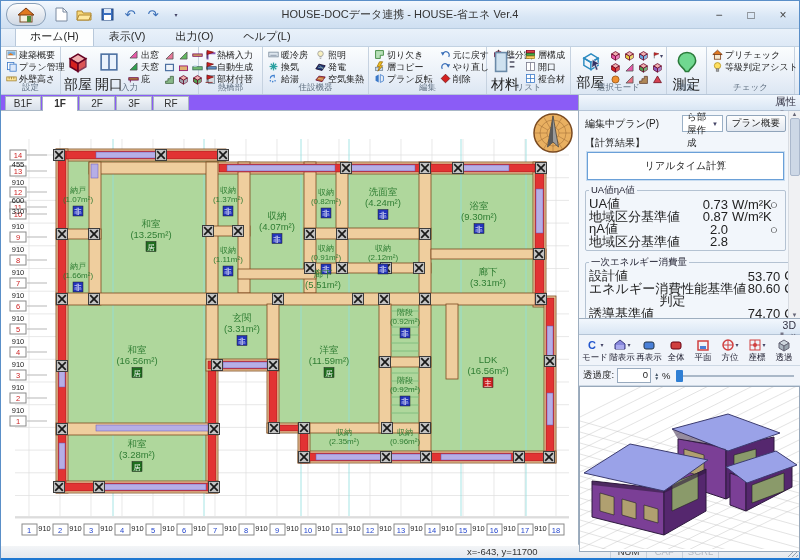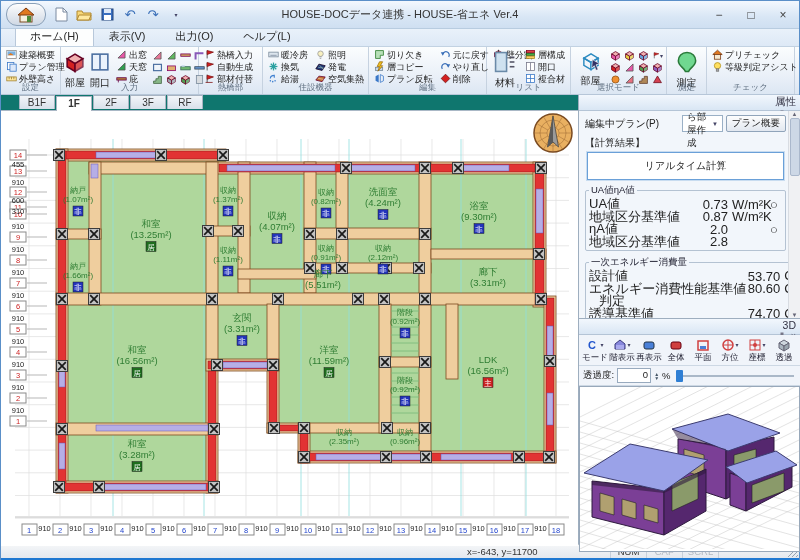--- a/index.html
+++ b/index.html
@@ -27,33 +27,33 @@
   .mtab { padding:2px 14px; font-size:11px; color:#2a2a2a; border:1px solid transparent; border-bottom:none; }
   .mtab.active { background:#fdfefe; border-color:#b8c8da; border-radius:3px 3px 0 0; }
 
   
   #ribbon { height:48px; background:linear-gradient(#fbfdfe,#e7eef7 70%,#dce7f3);
     border-bottom:1px solid #b6c6d8; display:flex; align-items:stretch; overflow:hidden; }
   .rgroup { position:relative; border-right:1px solid #c6d2e0; padding:1px 2px 11px 2px; display:flex; gap:1px; }
   .rgroup .glabel { position:absolute; bottom:0; left:0; right:0; text-align:center; font-size:8.5px; color:#5f6f80; }
   .bigbtn { width:37px; display:flex; flex-direction:column; align-items:center; justify-content:flex-start;
     padding-top:2px; border:1px solid transparent; border-radius:2px; }
-  .bigbtn .blabel { font-size:10px; margin-top:1px; white-space:nowrap; }
+  .bigbtn .blabel { font-size:14px; margin-top:1px; white-space:nowrap; }
   .scol { display:flex; flex-direction:column; justify-content:flex-start; gap:1px; padding-top:2px; }
   .sbtn { display:flex; align-items:center; gap:2px; font-size:9px; padding:0 2px; height:11px;
     border:1px solid transparent; border-radius:2px; white-space:nowrap; }
   .ibtn { width:13px; height:11px; display:flex; align-items:center; justify-content:center;
     border:1px solid transparent; border-radius:2px; }
   .irow { display:flex; gap:1px; }
   .dd { font-size:6px; color:#446; }
 
   
   #main { display:flex; height:449px; }
   #left { width:578px; display:flex; flex-direction:column; background:#fff; border-right:1px solid #9eaebf; }
-  #floortabs { height:16px; background:#0f766e; display:flex; align-items:flex-start; padding-left:18px;
+  #floortabs { height:16px; background:#8b5cf6; display:flex; align-items:center; padding-left:4px;
     border-bottom:1px solid #aab8c6; }
   .ftab { width:36px; text-align:center; font-size:10px; padding:1px 0; background:linear-gradient(#f2f5f9,#d8e0ea);
     border:1px solid #a8b4c2; border-bottom:none; margin-right:1px; color:#333; }
   .ftab.active { background:#fff; font-weight:bold; position:relative; top:1px; padding-bottom:2px; }
   #canvas { position:relative; flex:1; background:#fff; }
 
   
   #side { width:221px; display:flex; flex-direction:column; background:#eef3fa; }
   .ptitle { height:16px; background:linear-gradient(#f2f7fd,#d9e6f4); border-bottom:1px solid #b4c4d6;
     display:flex; align-items:flex-end; padding:0 4px; font-size:10.5px; color:#334;flex-direction:column; }
@@ -72,21 +72,21 @@
   .calc-group { font-size:10px; margin:1px 0 2px 0; }
   #realtime { height:28px; margin:0 2px 4px 2px; background:#fff; border:1px solid #6aa0d8; outline:1px solid #c8dcf0;
     display:flex; align-items:center; justify-content:center; font-size:10px; }
   fieldset { border:1px solid #b4c2d2; border-radius:2px; margin:0 0 5px 0; padding:1px 3px 2px 3px; }
   legend { font-size:9.5px; padding:0 2px; color:#223; }
   .arow { display:flex; align-items:center; height:12.5px; font-size:13px; }
   .arow .al { flex:1; white-space:nowrap; overflow:hidden; }
   .arow .av { width:34px; text-align:right; }
   .arow .au { width:38px; padding-left:4px; }
   .arow .aj { width:16px; text-align:center; }
-  .arow.indent .al { padding-left:10px; }
+  .arow.indent .al { padding-left:10px;text-align:center; }
 
   #p3d { flex:1; display:flex; flex-direction:column; }
   #tb3d { background:#f0f4fa; border-bottom:1px solid #cdd8e4; padding:2px 2px 1px 4px; display:flex; gap:3px; }
   .t3btn { display:flex; flex-direction:column; align-items:center; width:24px; }
   .t3btn .t3lab { font-size:8.5px; color:#223; white-space:nowrap; }
   .t3icon { height:15px; display:flex; align-items:center; }
   #oprow { background:#f0f4fa; border-bottom:1px solid #cdd8e4; padding:2px 4px; display:flex; align-items:center; gap:3px; font-size:9.5px; }
   #opval { width:34px; height:15px; background:#fff; border:1px solid #98aabe; text-align:right; font-size:9.5px; padding:0 2px; }
   .spin { display:flex; flex-direction:column; font-size:5px; color:#456; line-height:4px; }
   #slider { flex:1; height:14px; position:relative; }

